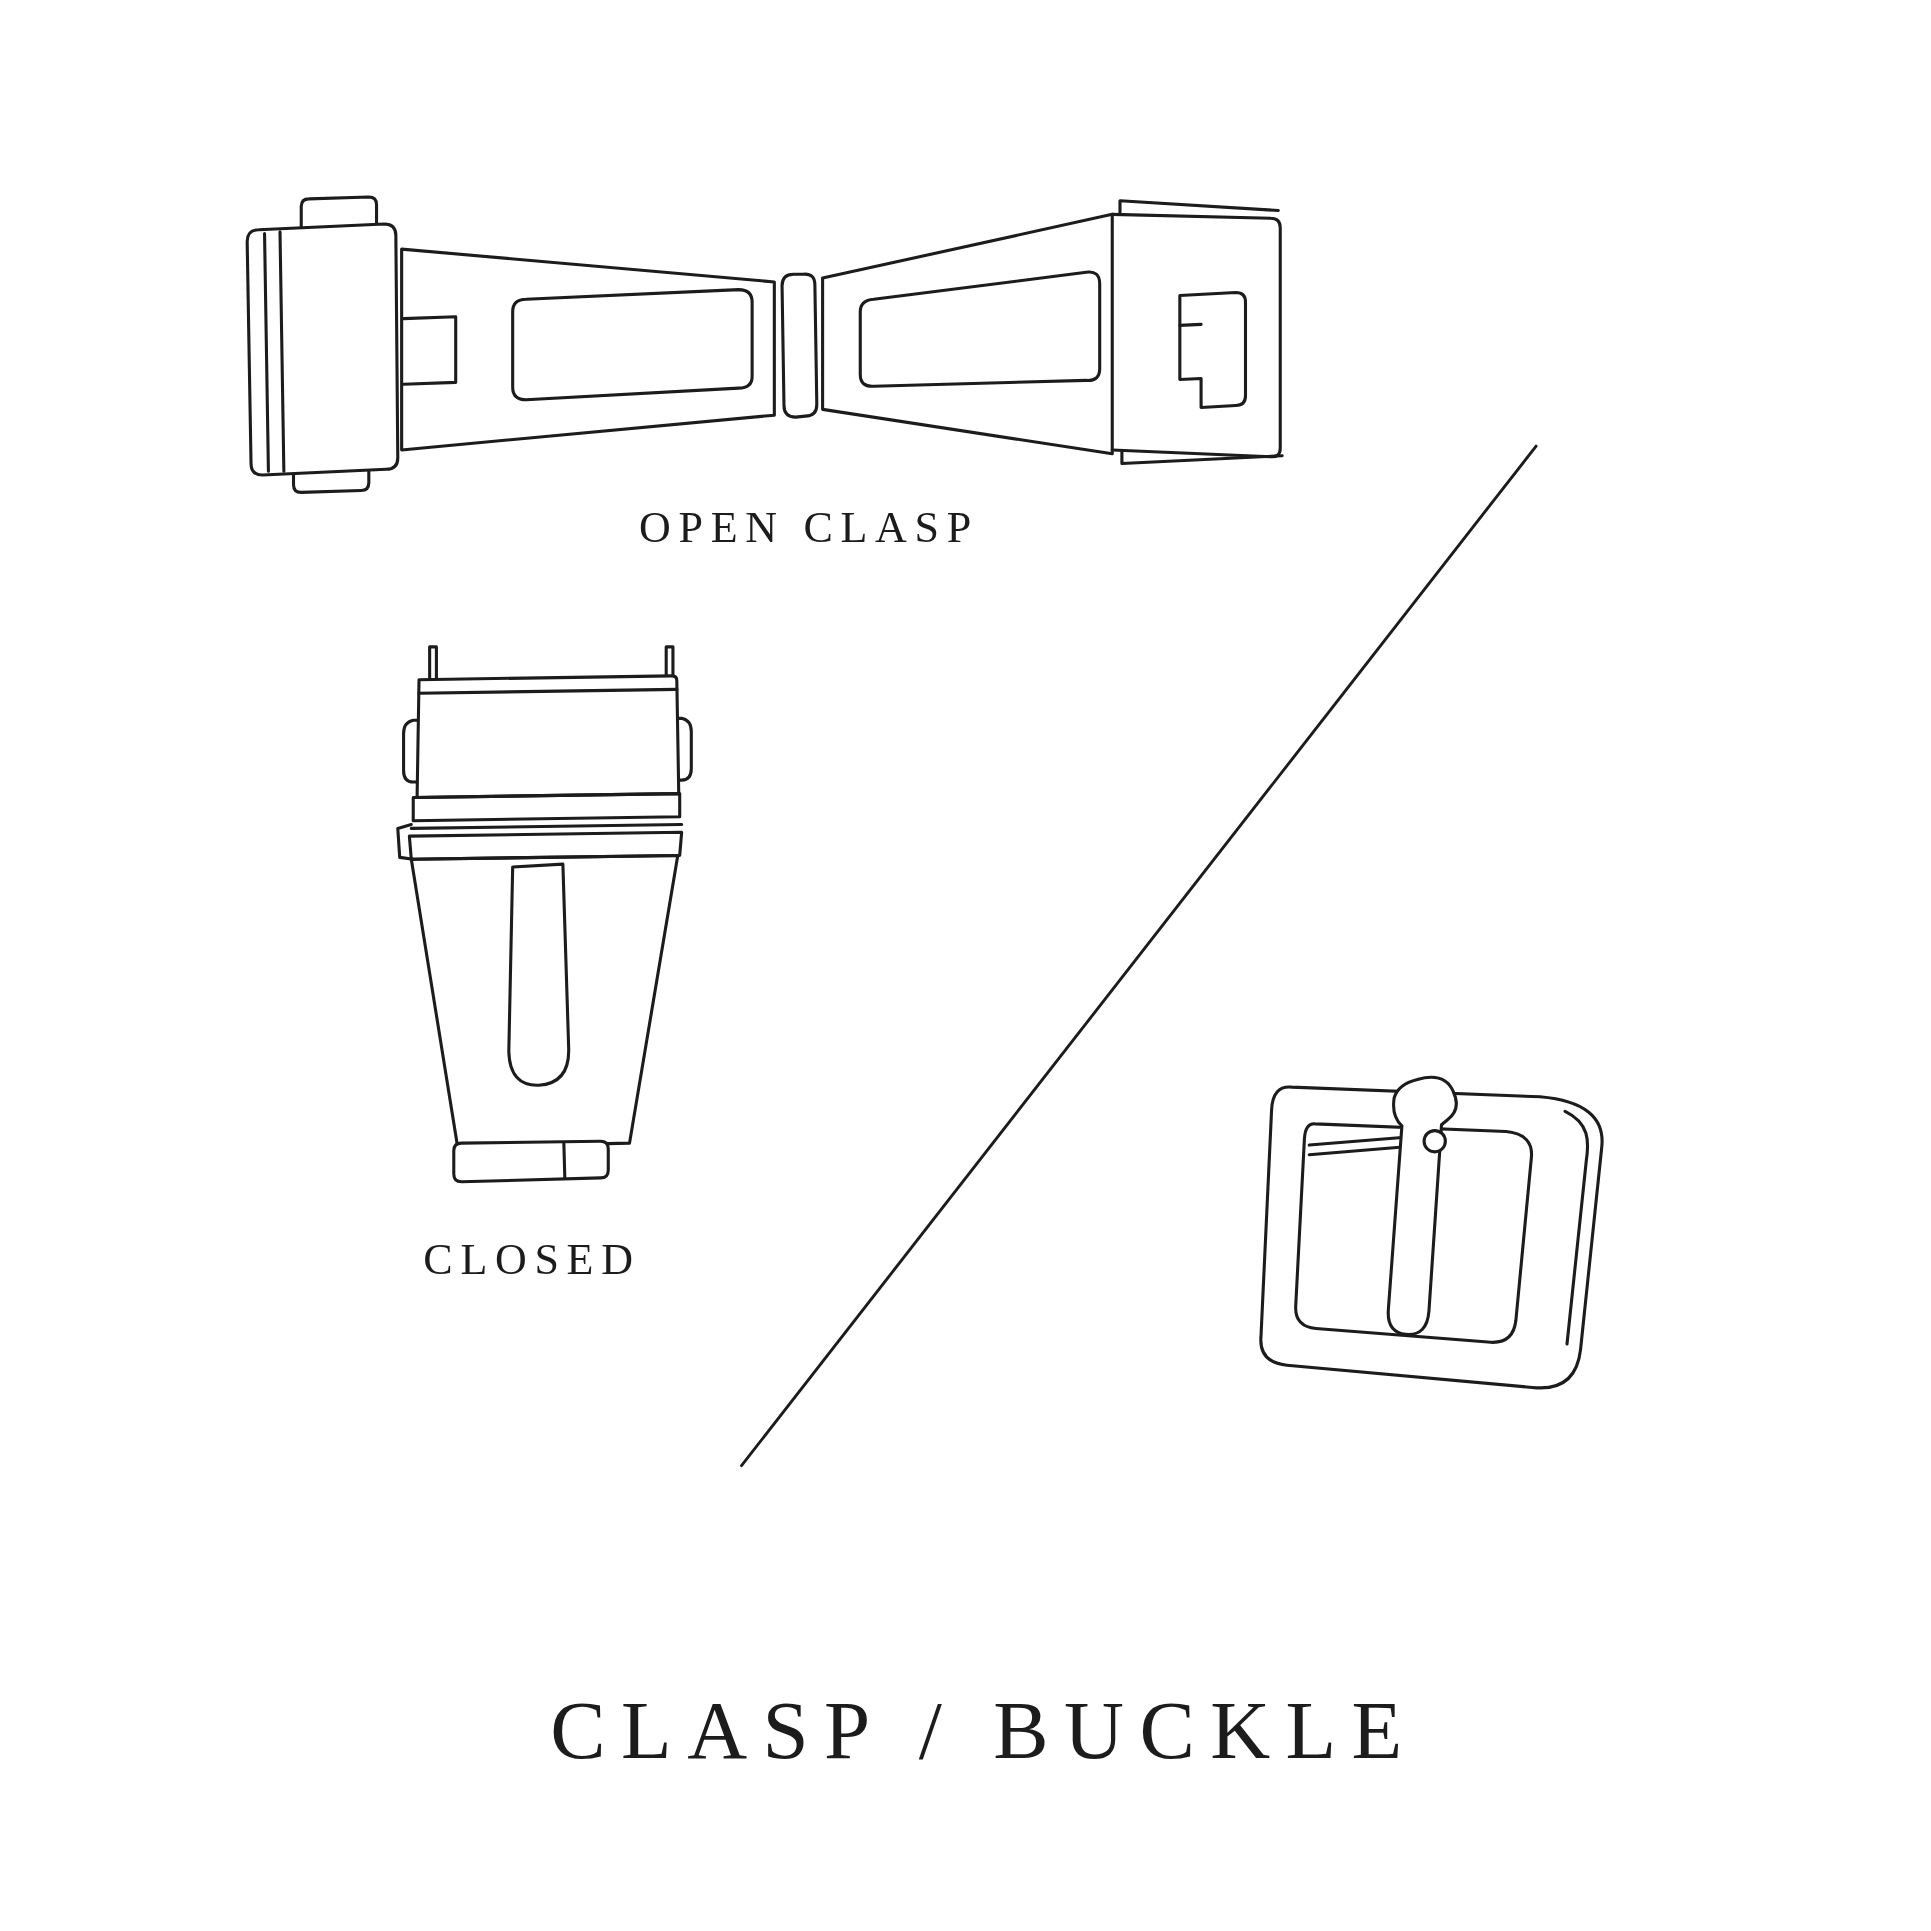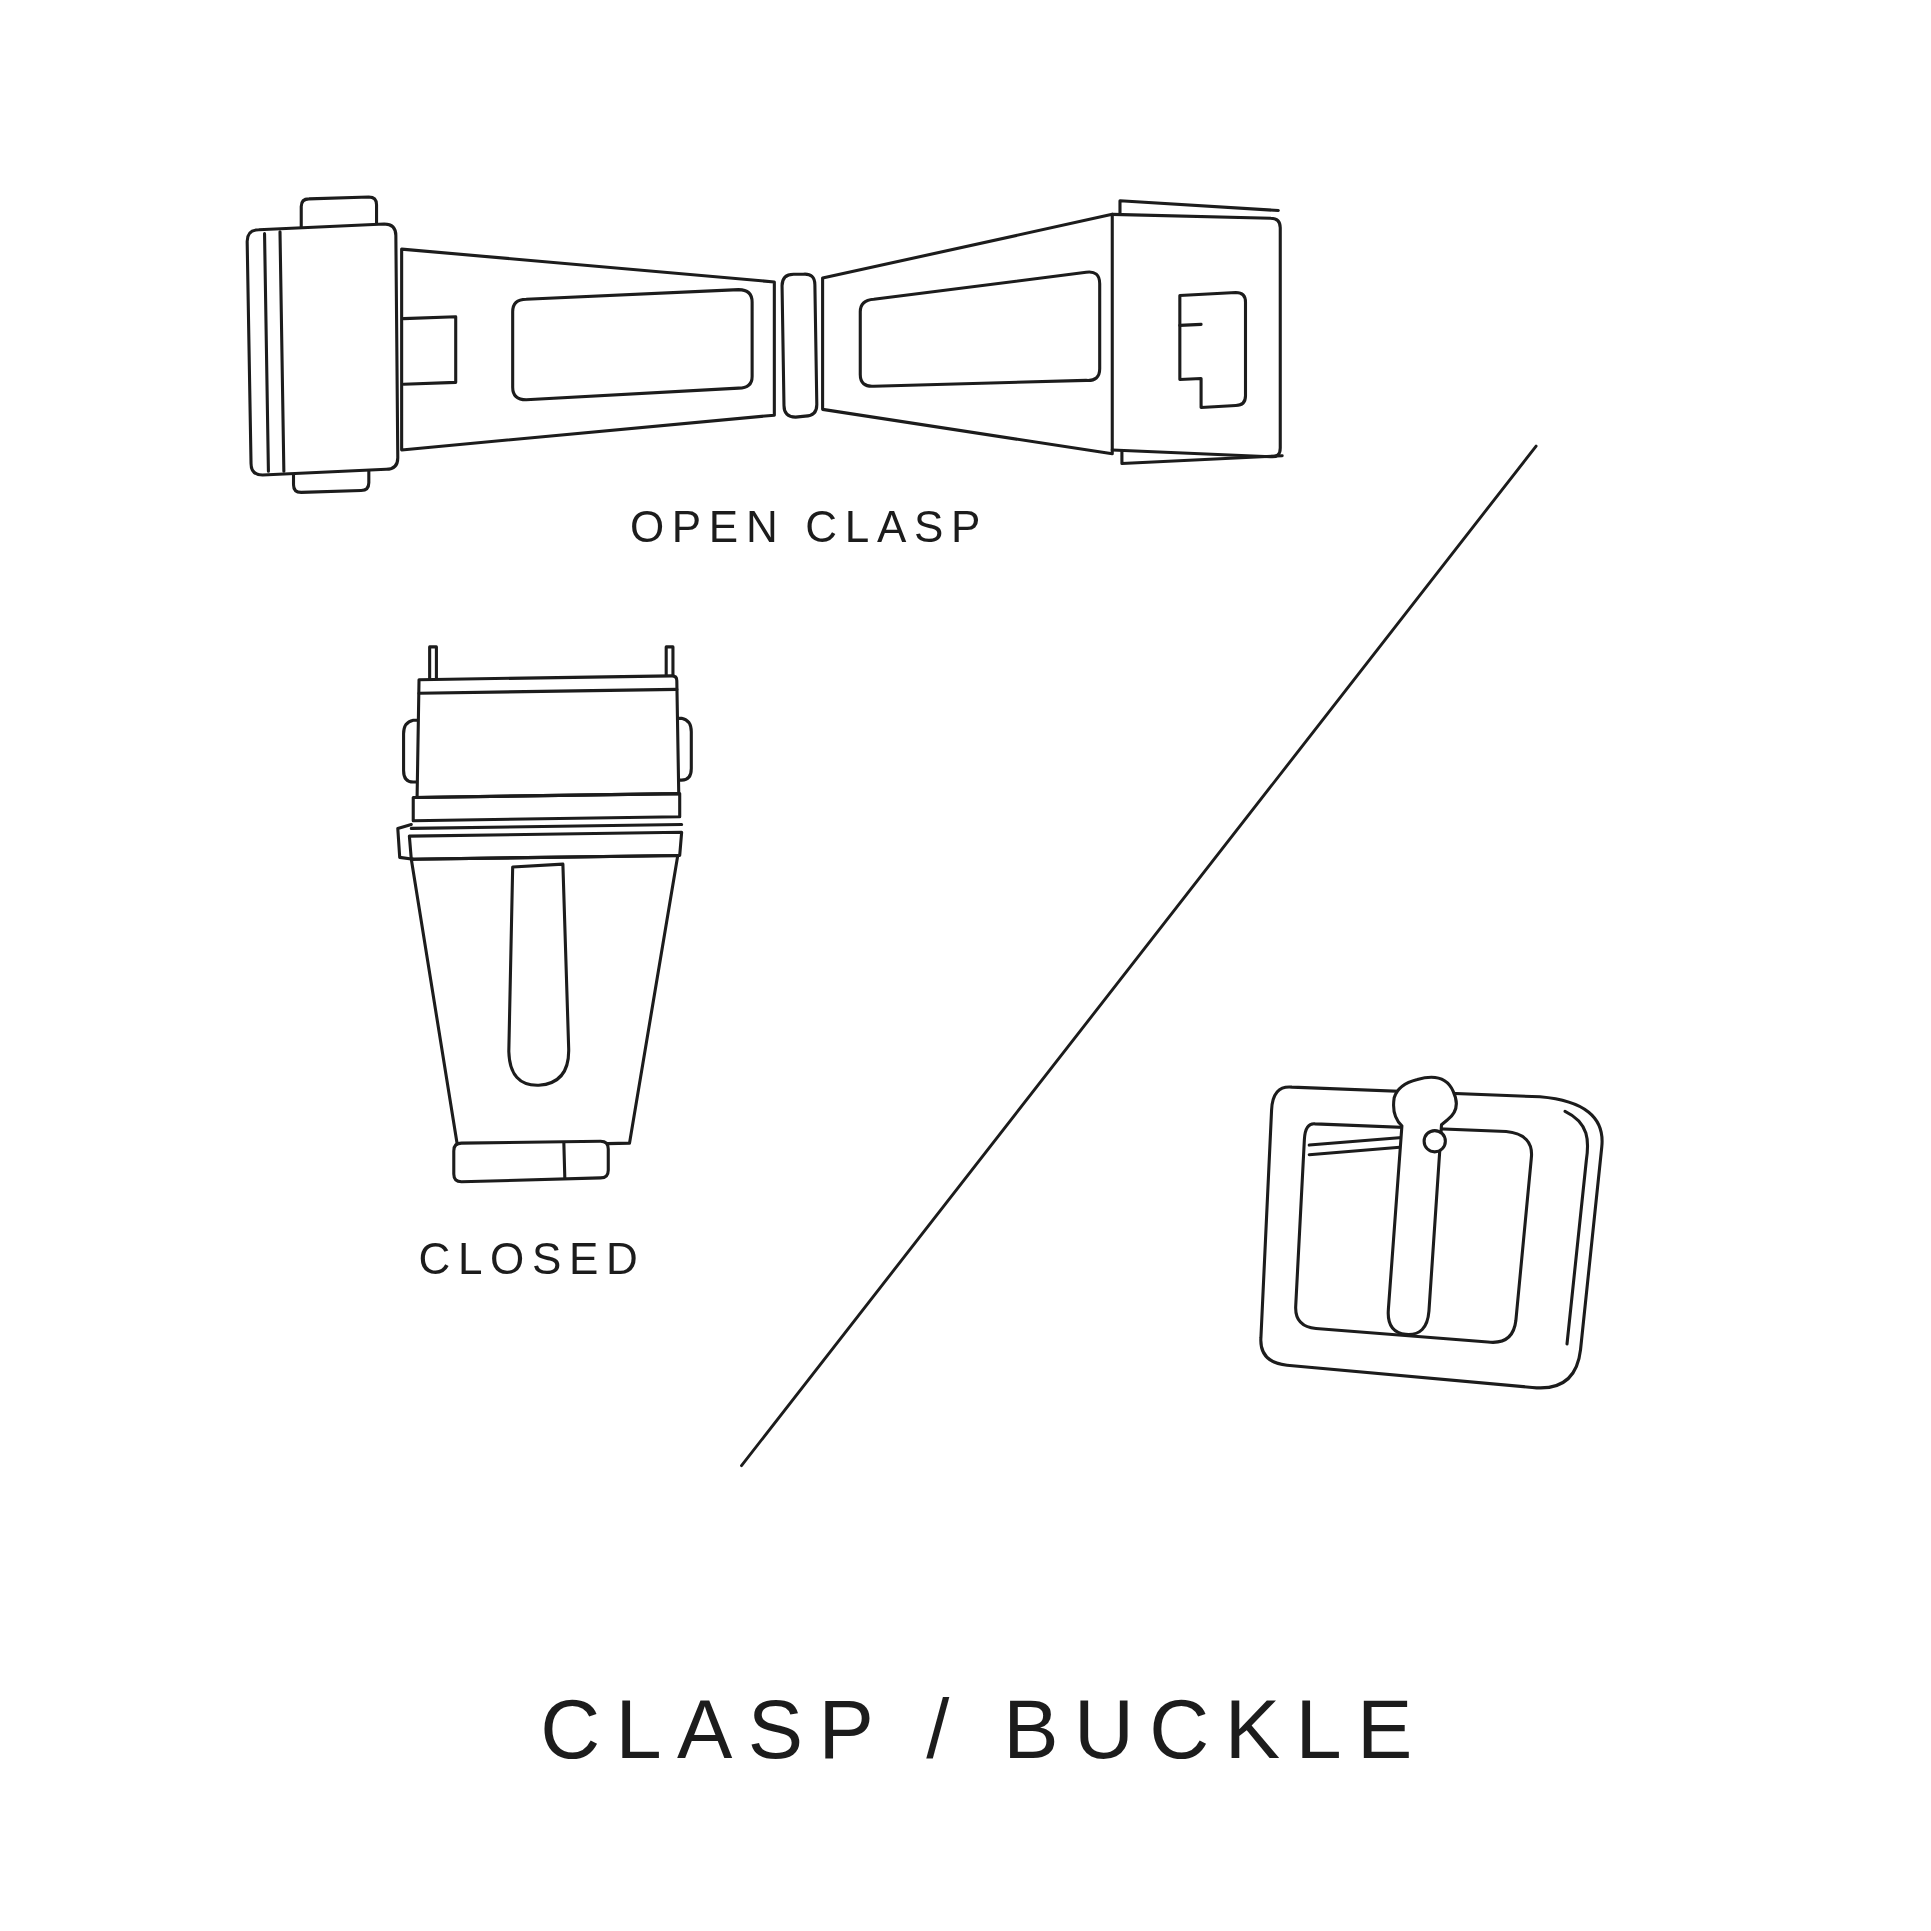--- a/index.html
+++ b/index.html
@@ -6,21 +6,21 @@
     margin: 0;
     padding: 0;
     background: #ffffff;
   }
   .canvas {
     position: relative;
     width: 1931px;
     height: 1931px;
     background: #ffffff;
     overflow: hidden;
-    font-family: Liberation Sans, sans-serif;
+    font-family: Liberation Serif, serif;
     color: #1c1c1c;
   }
   .art {
     position: absolute;
     inset: 0;
   }
   .caption {
     position: absolute;
     transform: translateX(-50%);
     white-space: nowrap;

